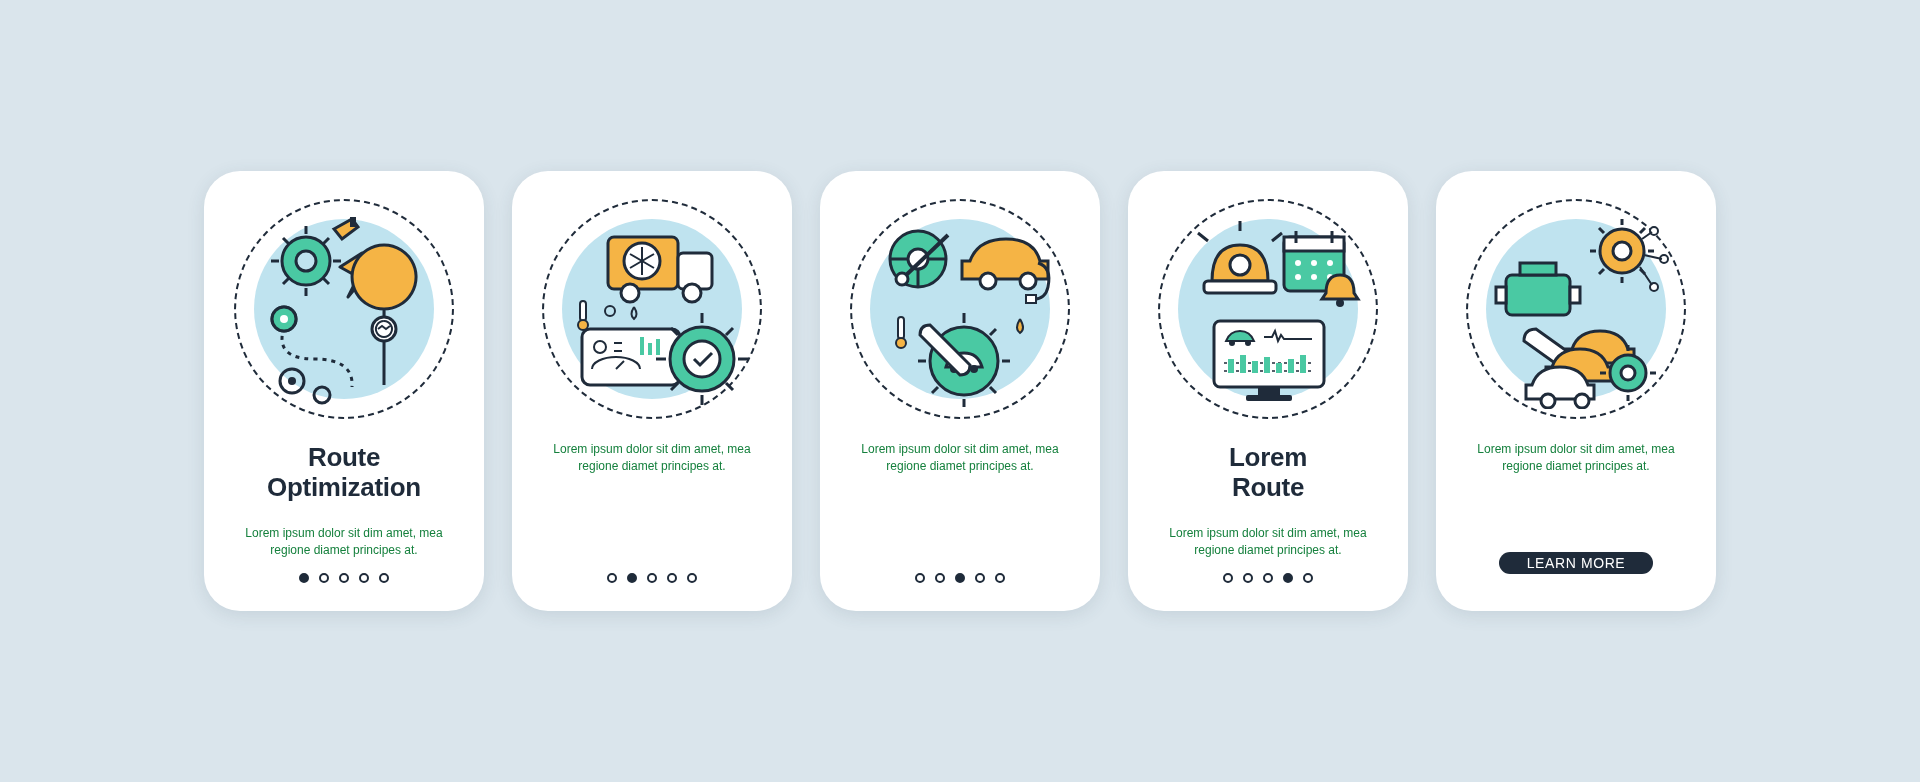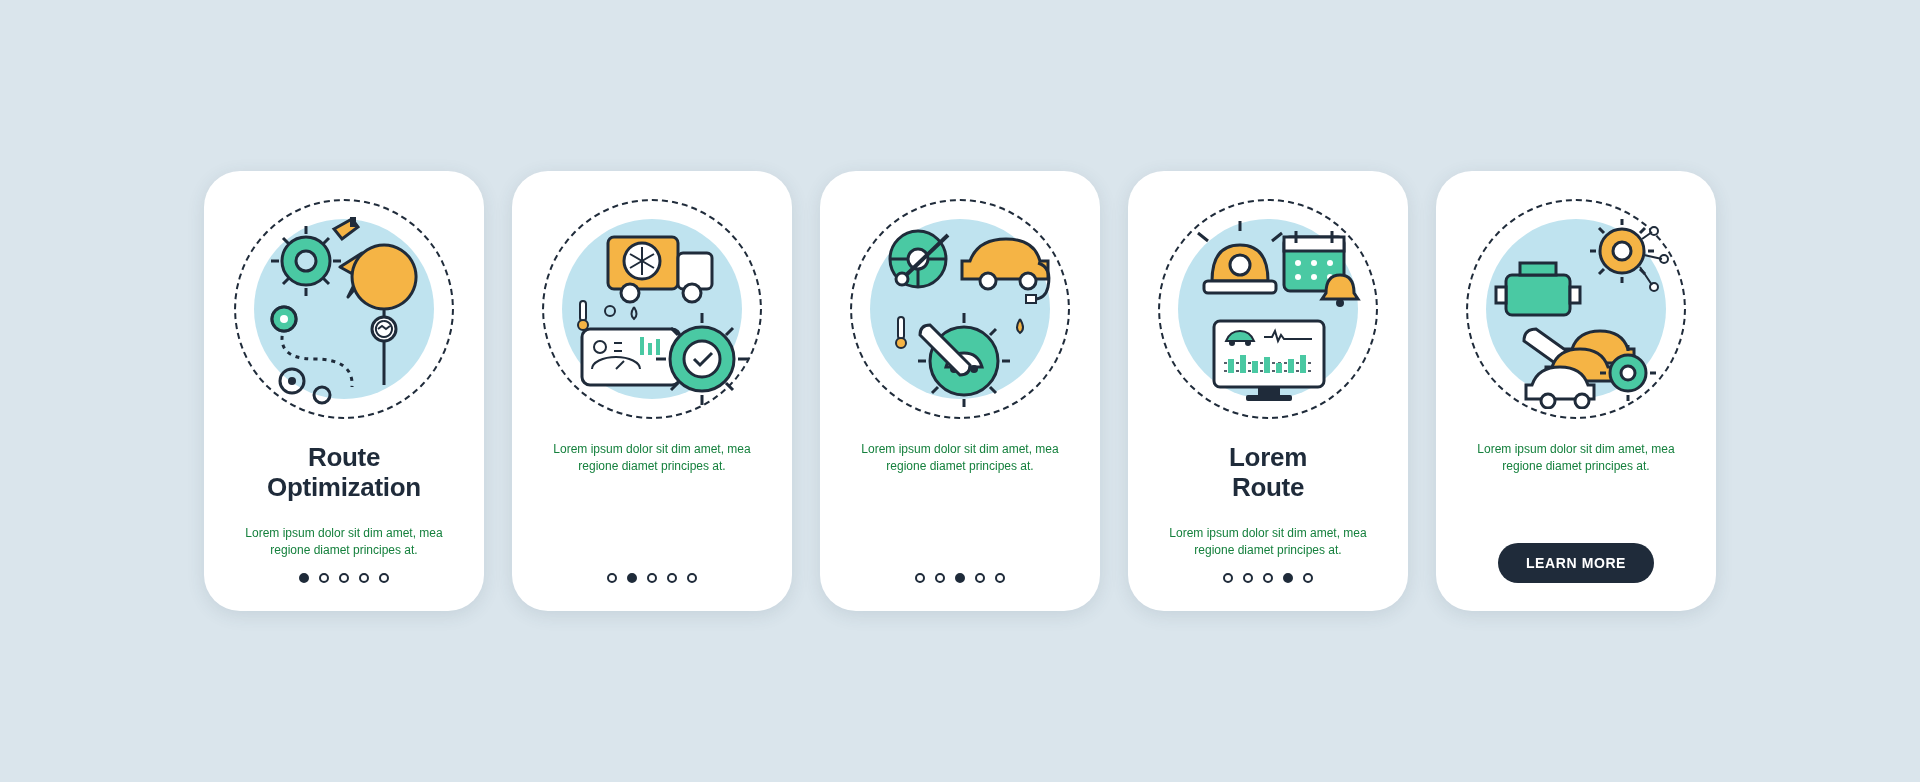--- a/index.html
+++ b/index.html
@@ -79,26 +79,26 @@
     border-radius: 50%;
     border: 2px solid #1f2b3a;
     background: transparent;
   }
   .dot.active { background: #1f2b3a; }
   .cta-button {
     background: #1f2b3a;
     color: #ffffff;
     border: none;
     border-radius: 26px;
-    padding: 12px 28px;
+    padding: 3px 28px;
     font-size: 14px;
-    font-weight: 700;
+    font-weight: 400;
     letter-spacing: 0.6px;
     margin-top: auto;
-    margin-bottom: 0;
+    margin-bottom: 9px;
     cursor: pointer;
   }
   .last-card .desc { margin-bottom: 0px; }
 </style>
 </head>
 <body>
 
 <div class="card">
   <div class="illus-wrap">
     <div class="dashed-circle"></div>

